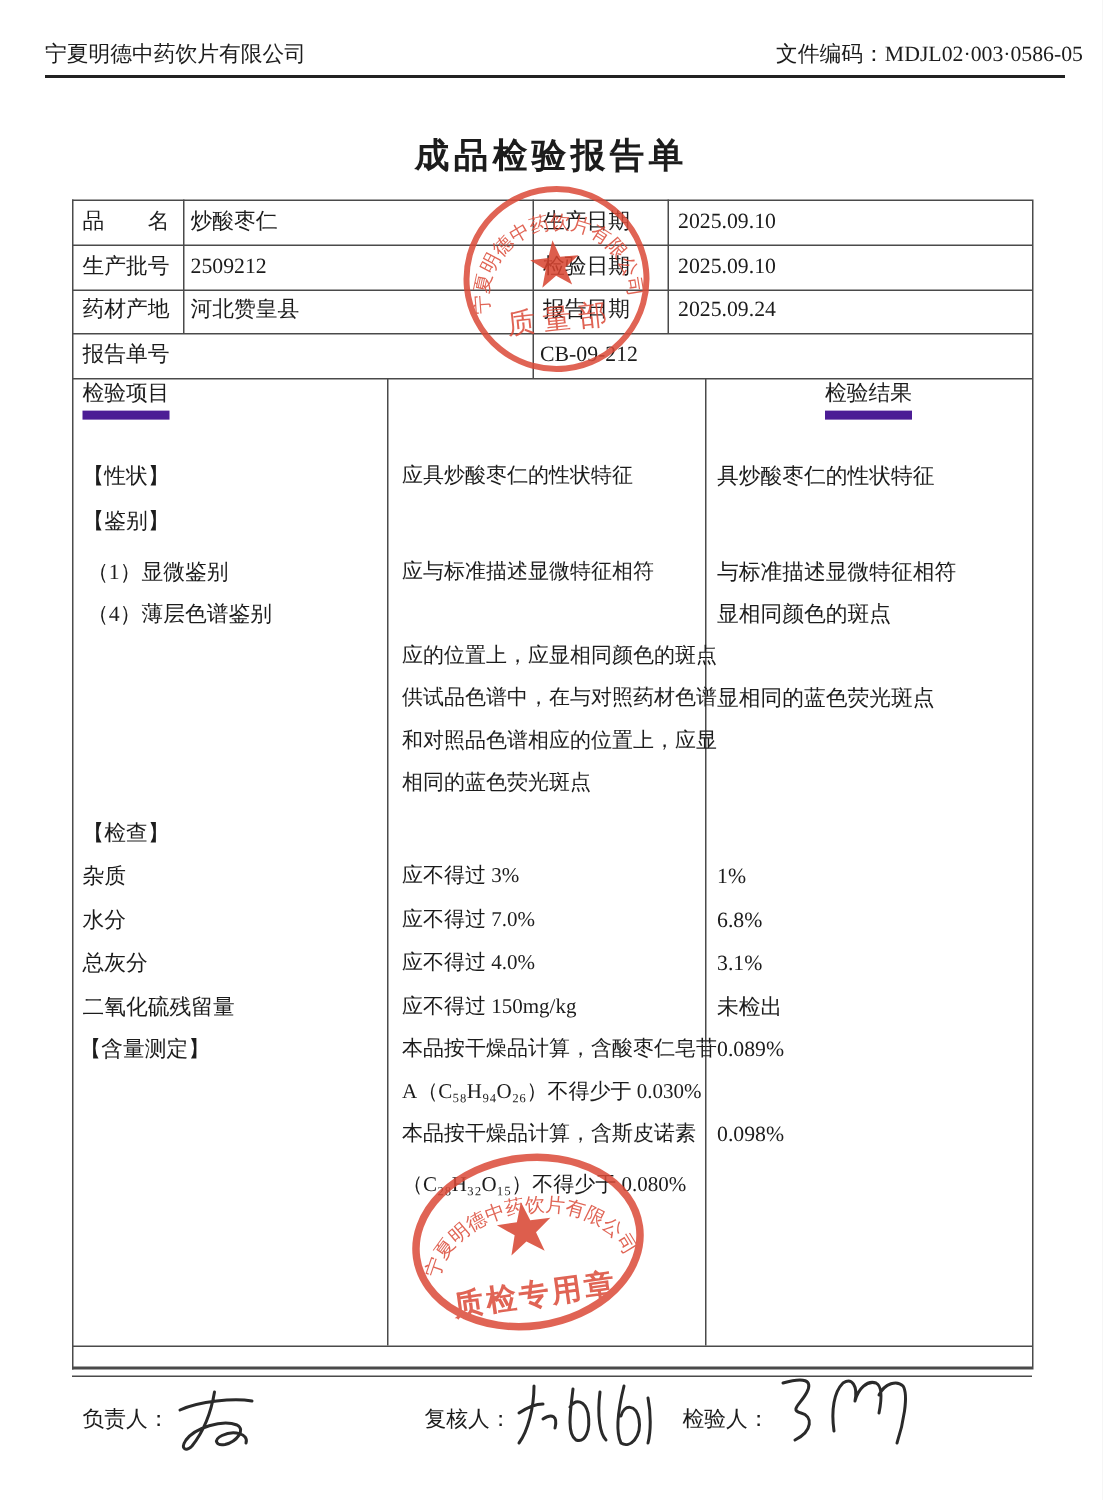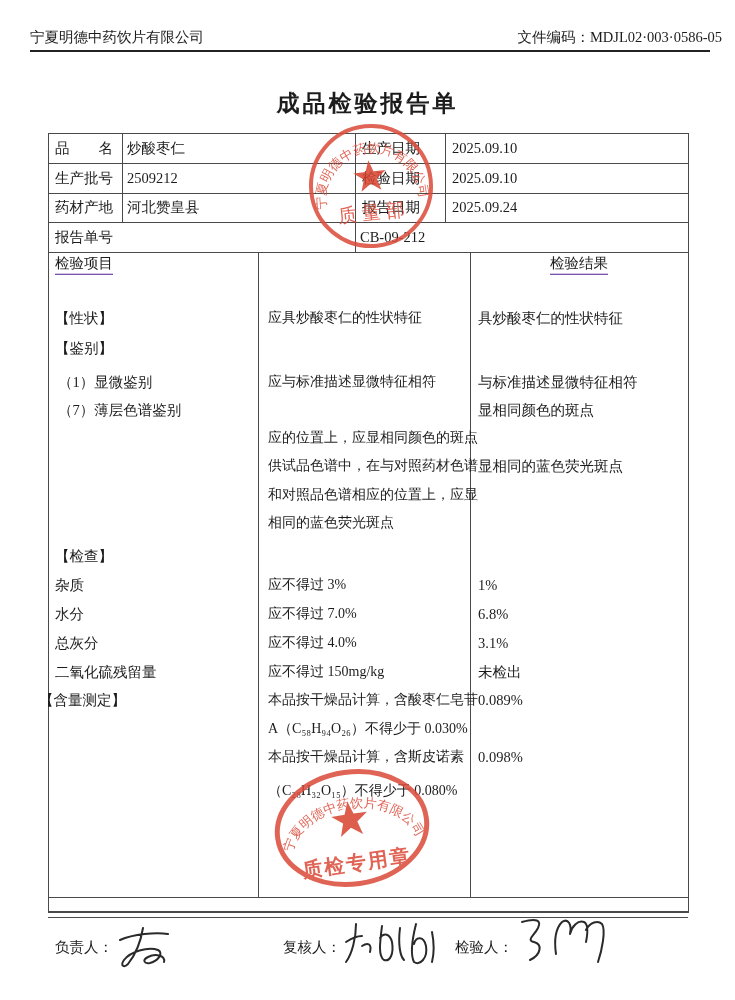--- a/index.html
+++ b/index.html
@@ -1,21 +1,21 @@
 <!DOCTYPE html>
 <html><head>
 <meta charset="utf-8">
 <style>
   html,body{margin:0;padding:0;background:#e8e8e8;}
   .page{position:relative;width:735px;height:1000px;background:#ffffff;margin:0 auto;
         font-family:"Liberation Serif","DejaVu Serif",serif;color:#1c1c1c;overflow:hidden;padding-left:12px;}
   .t{position:absolute;white-space:nowrap;font-size:14.5px;transform:translateY(-50%);line-height:1;}
   .tc{text-align:center;}
   .bold{font-weight:bold;}
-  .u{border-bottom:1px solid #4c1d95;padding-bottom:3px;}
+  .u{border-bottom:6px solid #4c1d95;padding-bottom:3px;}
   .hl{position:absolute;height:1px;background:#4a4a4a;}
   .vl{position:absolute;width:1px;background:#4a4a4a;}
   .title{position:absolute;left:0;top:88px;width:735px;text-align:center;
          font-size:23px;font-weight:bold;letter-spacing:3px;}
   .rule{position:absolute;left:30px;top:50px;width:680px;height:2px;background:#222;}
   .stamp{position:absolute;opacity:.85;pointer-events:none;}
   .sig{position:absolute;}
   .mid{font-size:14px;}
 </style>
 </head>
@@ -63,27 +63,27 @@
 
   <div class="t" style="left:55px;top:237px;">报告单号</div>
   <div class="t" style="left:360px;top:237px;">CB-09-212</div>
 
   <div class="t" style="left:55px;top:263px;"><span class="u">检验项目</span></div>
   <div class="t tc" style="left:470px;top:263px;width:218px;"><span class="u">检验结果</span></div>
 
   <div class="t" style="left:55px;top:318px;">【性状】</div>
   <div class="t" style="left:55px;top:348px;">【鉴别】</div>
   <div class="t" style="left:58px;top:382px;">（1）显微鉴别</div>
-  <div class="t" style="left:58px;top:410px;">（7）薄层色谱鉴别</div>
+  <div class="t" style="left:58px;top:410px;">（4）薄层色谱鉴别</div>
   <div class="t" style="left:55px;top:556px;">【检查】</div>
   <div class="t" style="left:55px;top:585px;">杂质</div>
   <div class="t" style="left:55px;top:614px;">水分</div>
   <div class="t" style="left:55px;top:643px;">总灰分</div>
   <div class="t" style="left:55px;top:672px;">二氧化硫残留量</div>
-  <div class="t" style="left:39px;top:700px;">【含量测定】</div>
+  <div class="t" style="left:53px;top:700px;">【含量测定】</div>
 
   <div class="t mid" style="left:268px;top:318px;">应具炒酸枣仁的性状特征</div>
   <div class="t mid" style="left:268px;top:382px;">应与标准描述显微特征相符</div>
   <div class="t mid" style="left:268px;top:438px;">应的位置上，应显相同颜色的斑点</div>
   <div class="t mid" style="left:268px;top:466px;">供试品色谱中，在与对照药材色谱</div>
   <div class="t mid" style="left:268px;top:495px;">和对照品色谱相应的位置上，应显</div>
   <div class="t mid" style="left:268px;top:523px;">相同的蓝色荧光斑点</div>
   <div class="t mid" style="left:268px;top:585px;">应不得过 3%</div>
   <div class="t mid" style="left:268px;top:614px;">应不得过 7.0%</div>
   <div class="t mid" style="left:268px;top:643px;">应不得过 4.0%</div>

